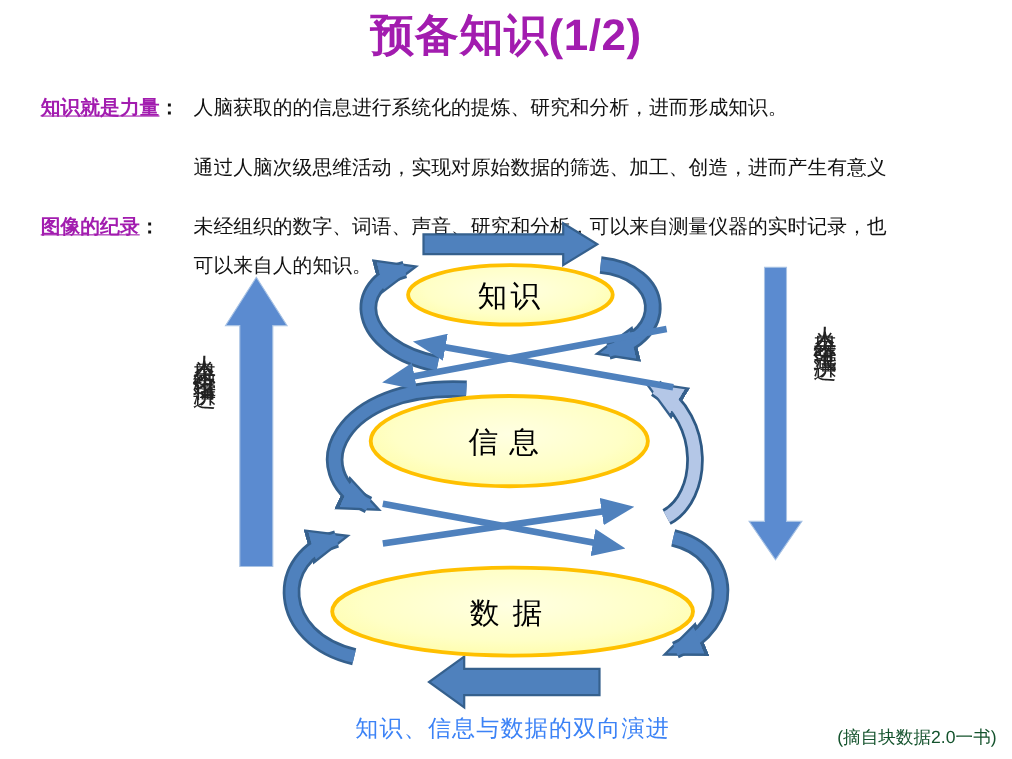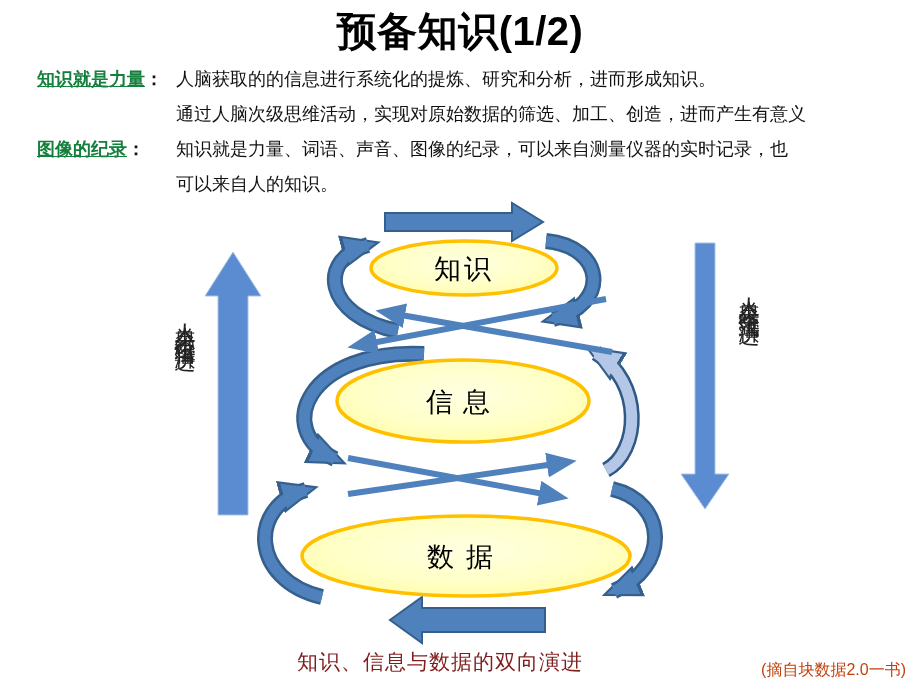--- a/index.html
+++ b/index.html
@@ -2,41 +2,41 @@
 <html><head>
 <meta charset="utf-8">
 <style>
   html,body { margin:0; padding:0; background:#ffffff; }
   .slide {
     position:relative; width:920px; height:690px; background:#ffffff;
     font-family:"Liberation Sans","DejaVu Sans",sans-serif; overflow:hidden; color:#111;
   }
   .title {
     position:absolute; top:4px; left:0; width:100%; text-align:center;
-    font-size:40px; font-weight:bold; color:#000000; letter-spacing:0.5px;
+    font-size:40px; font-weight:bold; color:#a21caf; letter-spacing:0.5px;
   }
   .defs { position:absolute; top:62px; left:0; width:898px; font-size:18px; line-height:35px; }
   .def { position:relative; }
   .def .head { position:absolute; left:37px; top:0; white-space:nowrap; }
-  .term { color:#15803d; font-weight:bold; text-decoration:underline; }
+  .term { color:#a21caf; font-weight:bold; text-decoration:underline; }
   .colon { color:#111; font-weight:bold; }
-  .body-lines { margin-left:176px; }
+  .body-lines { margin-left:176px;margin-top:19px; }
   .body-lines div { white-space:nowrap; }
   .vlabel-left {
     position:absolute; left:168px; top:306px; width:32px; height:215px;
     writing-mode:vertical-rl; font-size:21px; line-height:30px; letter-spacing:4px; color:#222;
   }
   .vlabel-right {
     position:absolute; left:702px; top:280px; width:62px; height:180px;
     writing-mode:vertical-rl; font-size:21px; line-height:30px; letter-spacing:4px; color:#222;
   }
   .diagram-svg { position:absolute; left:0; top:0; width:920px; height:690px; }
   .node-label { font-size:27px; fill:#000; font-family:"Liberation Sans","DejaVu Sans",sans-serif; }
-  .caption { position:absolute; left:297px; top:648px; font-size:21px; letter-spacing:1px; color:#7f1d1d; white-space:nowrap; }
-  .source { position:absolute; right:14px; top:660px; font-size:16px; color:#c2410c; white-space:nowrap; }
+  .caption { position:absolute; left:323px; top:648px; font-size:21px; letter-spacing:1px; color:#3b82f6; white-space:nowrap; }
+  .source { position:absolute; right:14px; top:660px; font-size:16px; color:#14532d; white-space:nowrap; }
 </style>
 </head>
 <body>
 
 <div class="slide">
 
   <div class="title">预备知识(1/2)</div>
 
   <div class="defs">
     <div class="def">
@@ -46,21 +46,21 @@
       </div>
     </div>
     <div class="def">
       <div class="body-lines">
         <div>通过人脑次级思维活动，实现对原始数据的筛选、加工、创造，进而产生有意义</div>
       </div>
     </div>
     <div class="def">
       <span class="head"><span class="term">图像的纪录</span><span class="colon">：</span></span>
       <div class="body-lines">
-        <div>知识就是力量、词语、声音、图像的纪录，可以来自测量仪器的实时记录，也</div>
+        <div>未经组织的数字、词语、声音、研究和分析，可以来自测量仪器的实时记录，也</div>
         <div>可以来自人的知识。</div>
       </div>
     </div>
   </div>
 
   <svg class="diagram-svg" viewBox="0 0 920 690">
     <defs>
       <radialGradient id="egrad" cx="50%" cy="42%" r="75%">
         <stop offset="0%" stop-color="#FFFFE2"></stop>
         <stop offset="55%" stop-color="#FFFFC6"></stop>

